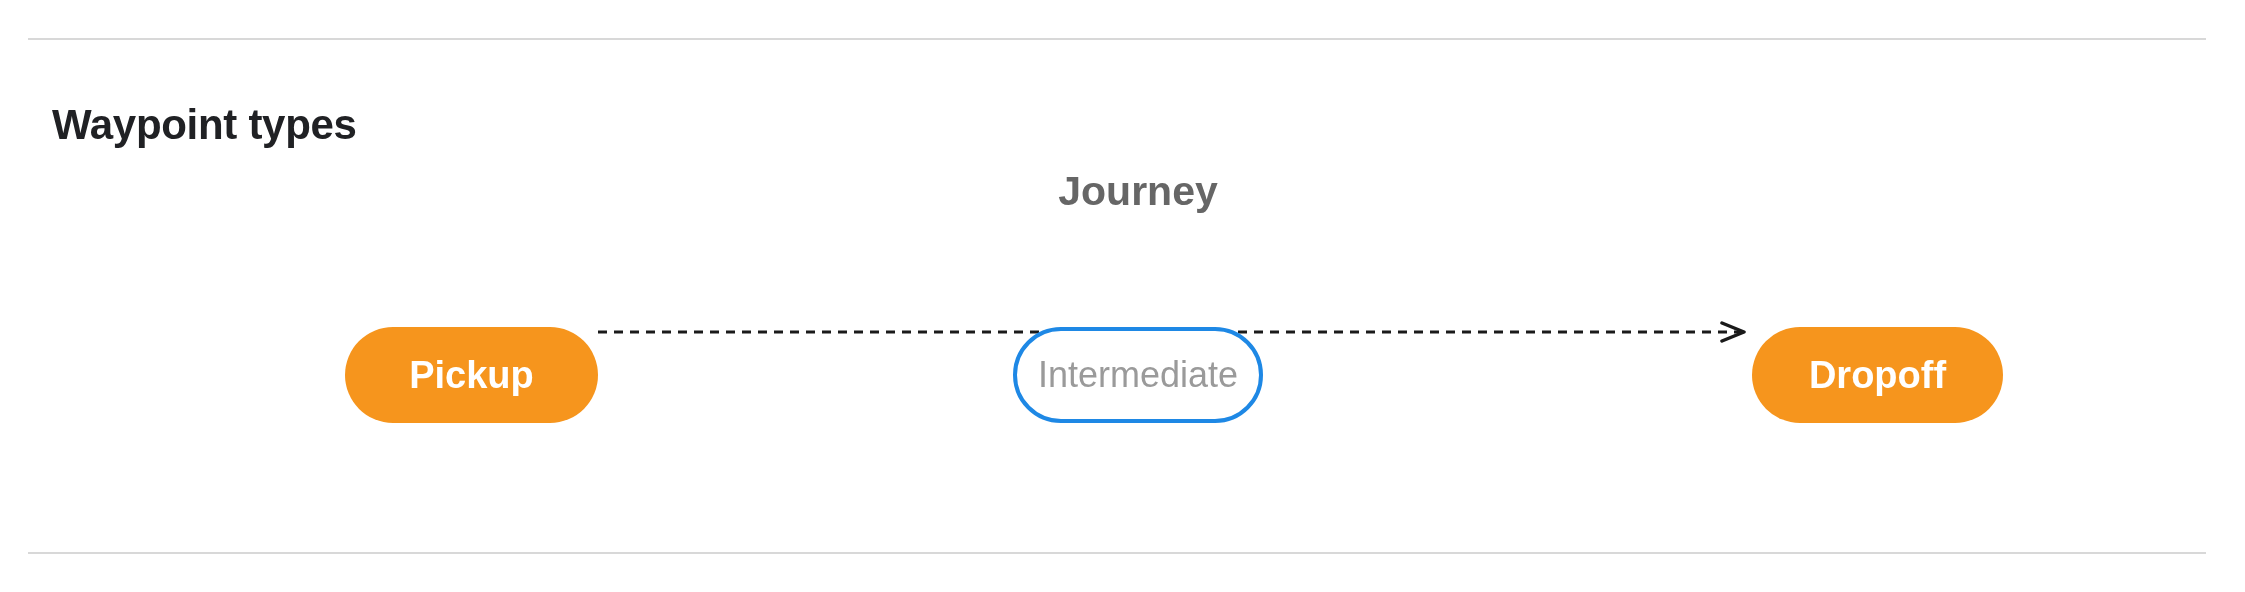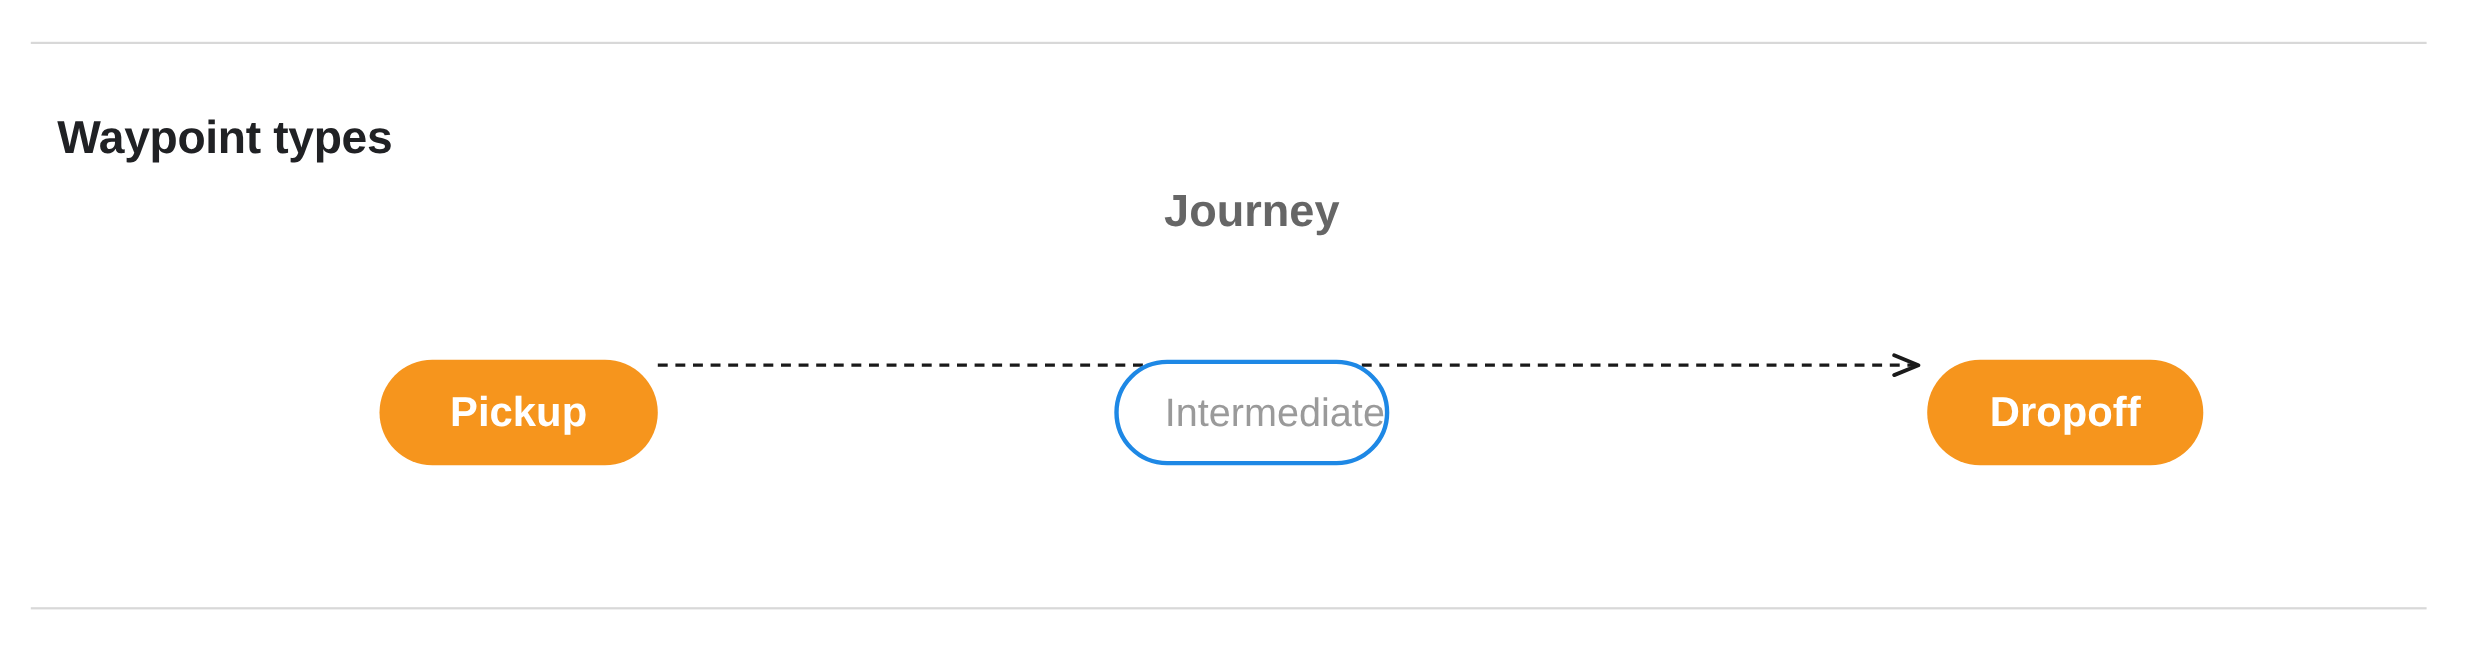--- a/index.html
+++ b/index.html
@@ -74,21 +74,21 @@
     font-weight: 700;
   }
   .node-outlined {
     background: #ffffff;
     border: 4px solid var(--intermediate-border-blue, #1E88E5);
     color: var(--intermediate-text-gray, #9A9A9A);
     font-size: 36px;
     font-weight: 400;
   }
   .node-pickup   { left: 345px;  width: 253px; }
-  .node-intermediate { left: 1013px; width: 250px; justify-content: flex-end; }
+  .node-intermediate { left: 1013px; width: 250px; }
   .node-dropoff  { left: 1752px; width: 251px; align-items: center; }
 </style>
 </head>
 <body>
 
 <div class="canvas">
 
   <div class="divider divider-top"></div>
 
   <h2 class="section-title">Waypoint types</h2>

